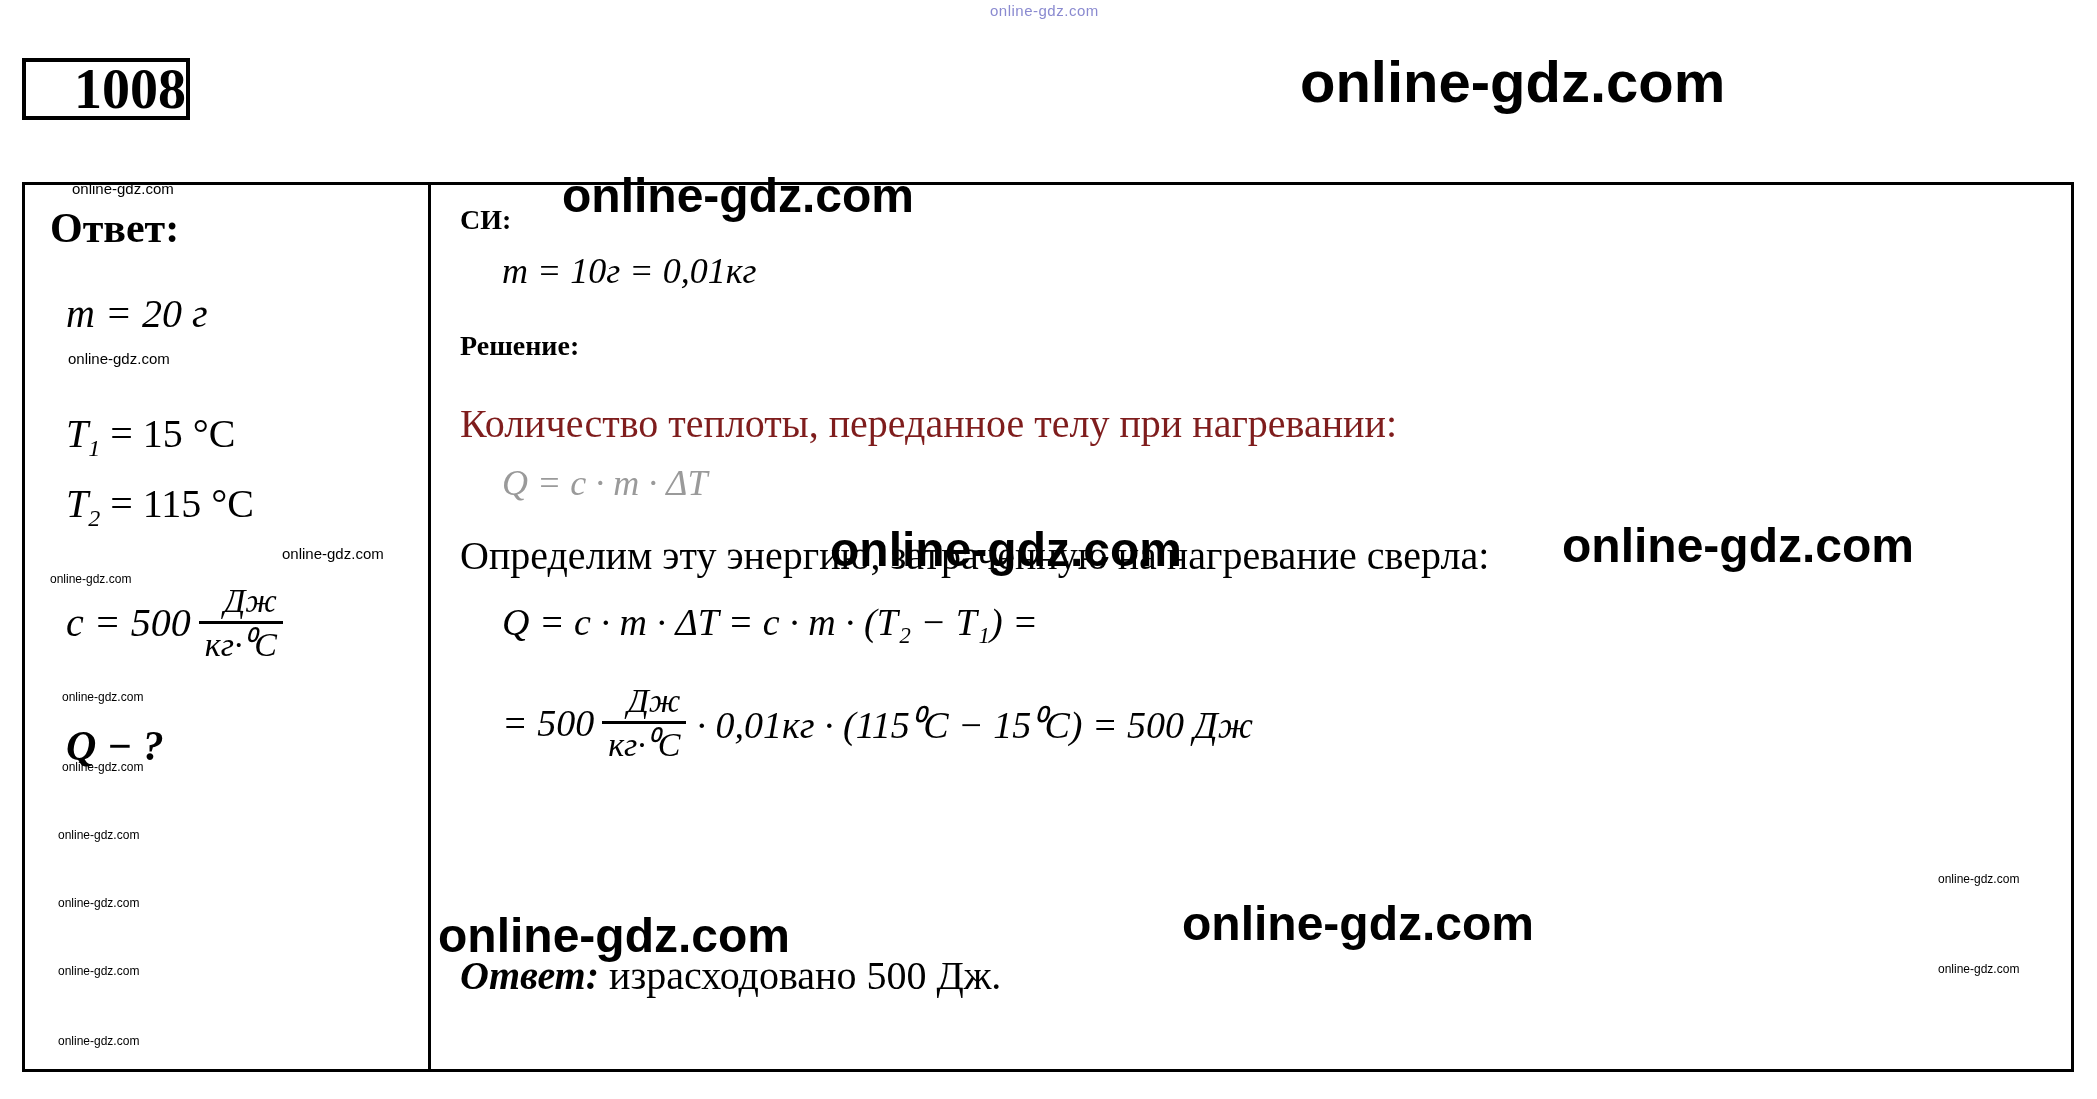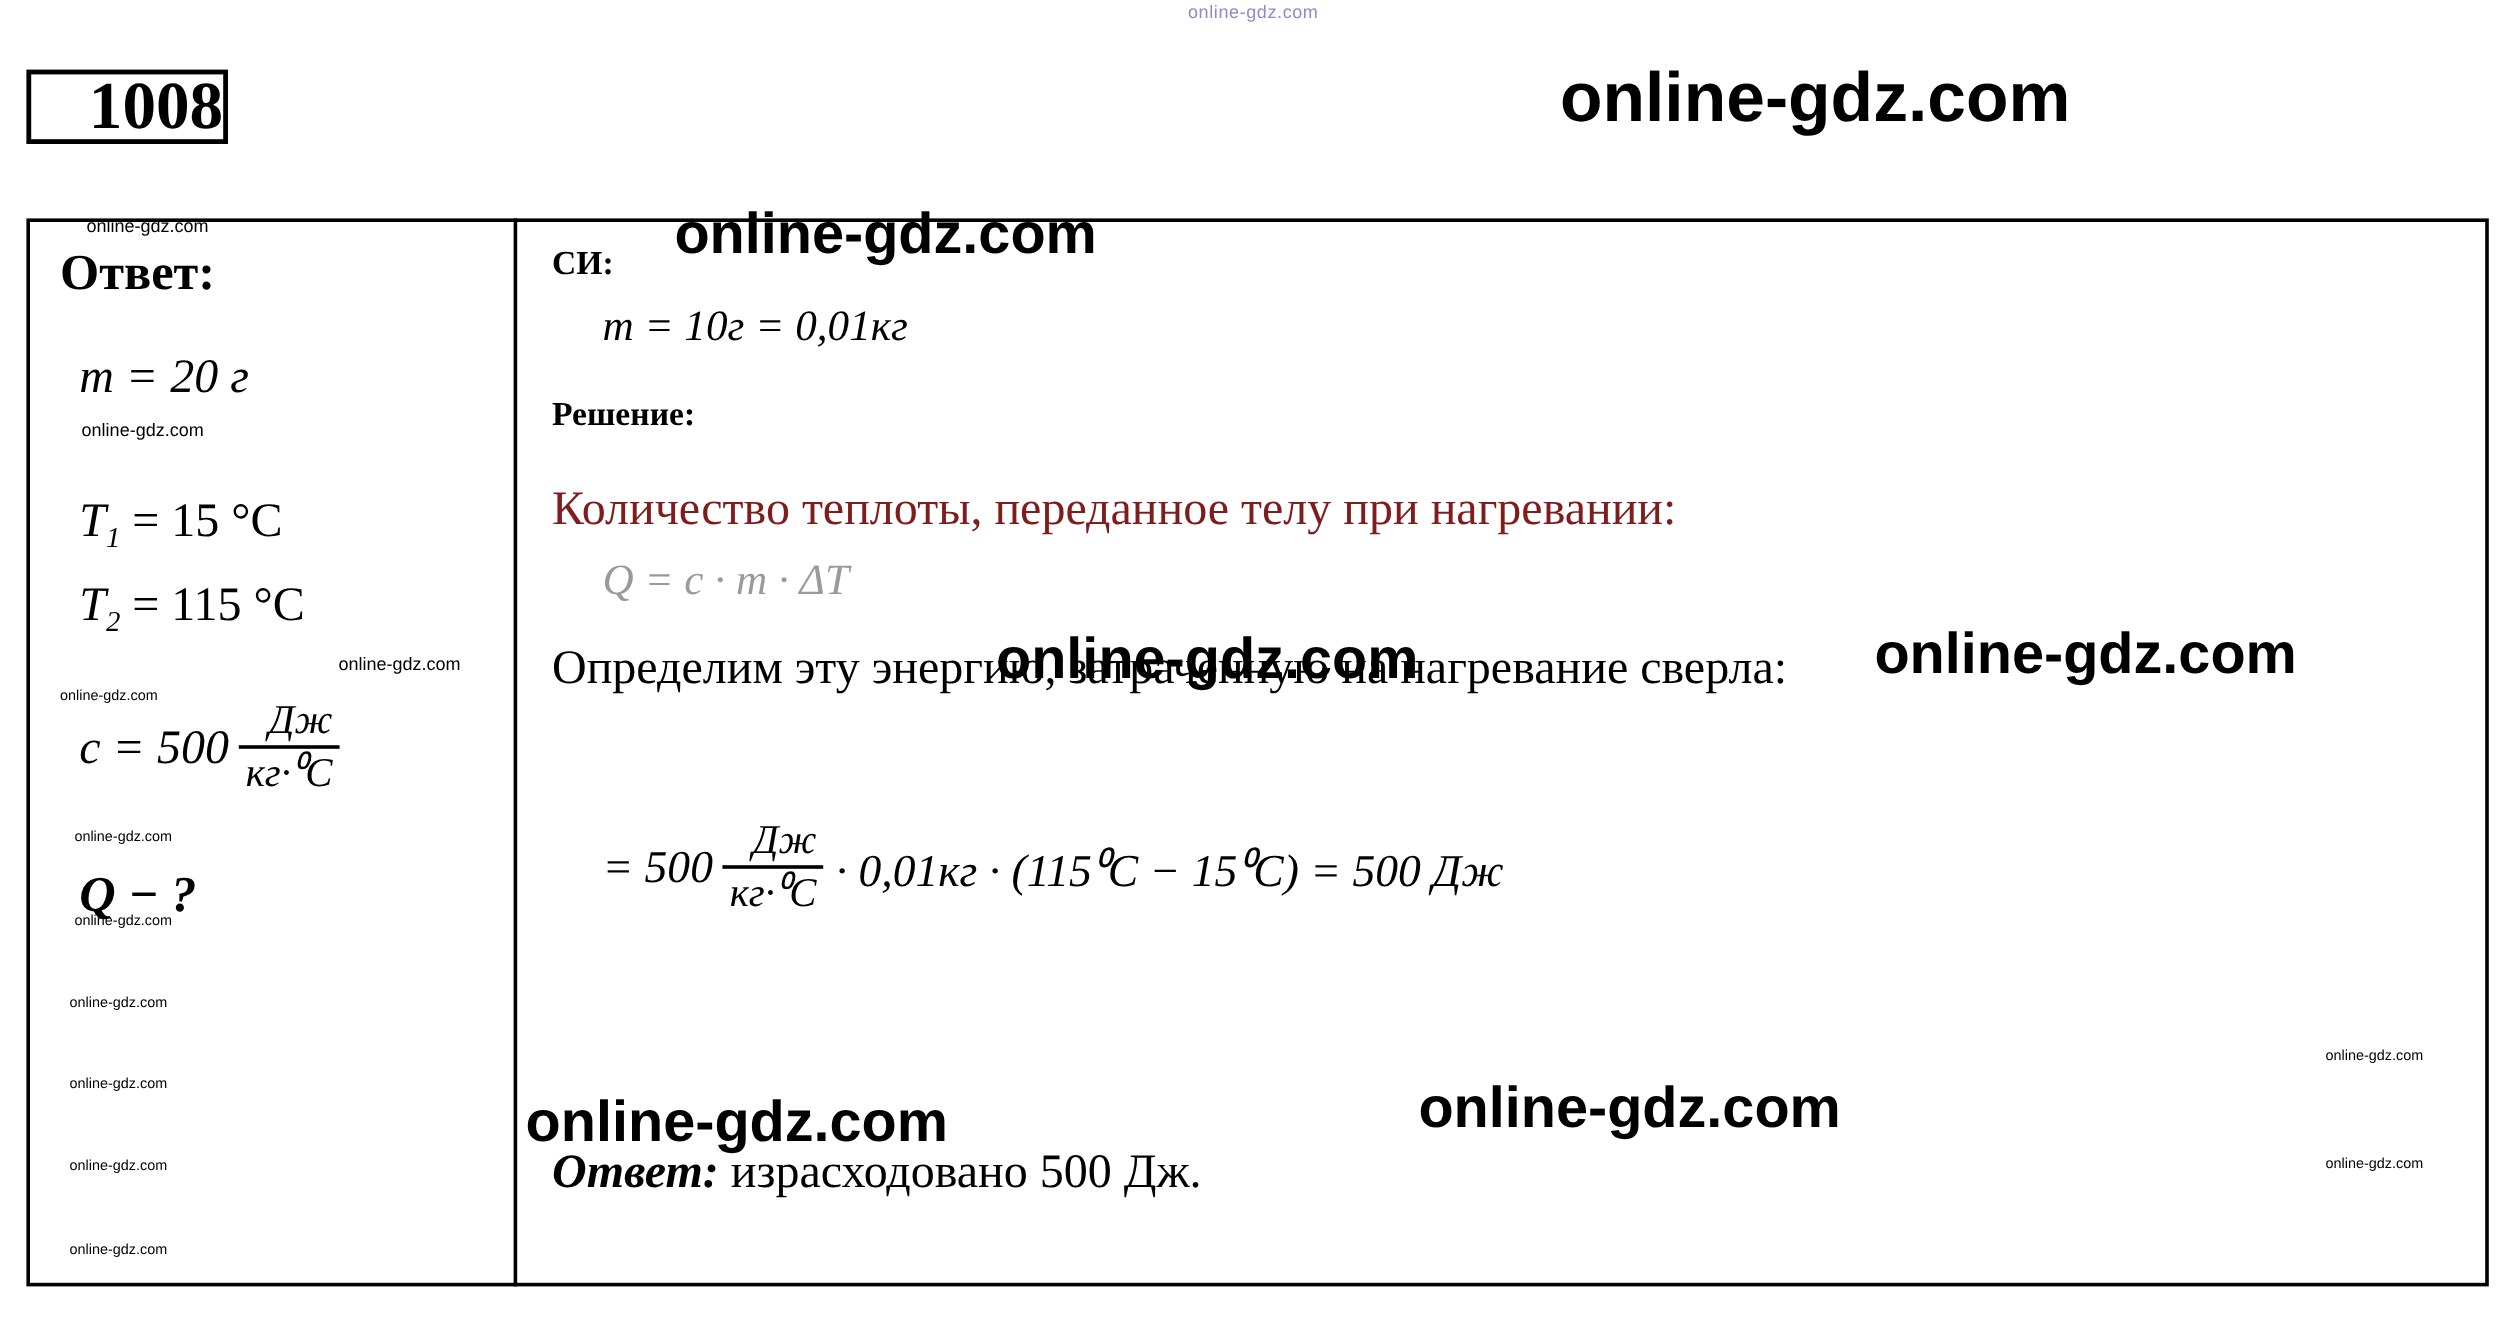--- a/index.html
+++ b/index.html
@@ -217,20 +217,21 @@
 <div class="sol">
   <div class="h si-h">СИ:</div>
   <div class="sol-line si-val">m = 10г = 0,01кг</div>
 
   <div class="h re-h">Решение:</div>
 
   <div class="sol-line txt1">Количество теплоты, переданное телу при нагревании:</div>
   <div class="sol-line formula-q">Q = c · m · ΔT</div>
 
   <div class="sol-line txt2">Определим эту энергию, затраченную на нагревание сверла:</div>
+  <div class="sol-line eq1">Q = c · m · ΔT = c · m · (T₂ − T₁) =</div>
 
   <div class="eq2">
     <span>= 500</span>
     <span class="frac">
       <span class="top">Дж</span>
       <span class="bar"></span>
       <span class="bot">кг·⁰С</span>
     </span>
     <span style="margin-left:10px">· 0,01кг · (115⁰С − 15⁰С) = 500 Дж</span>
   </div>

